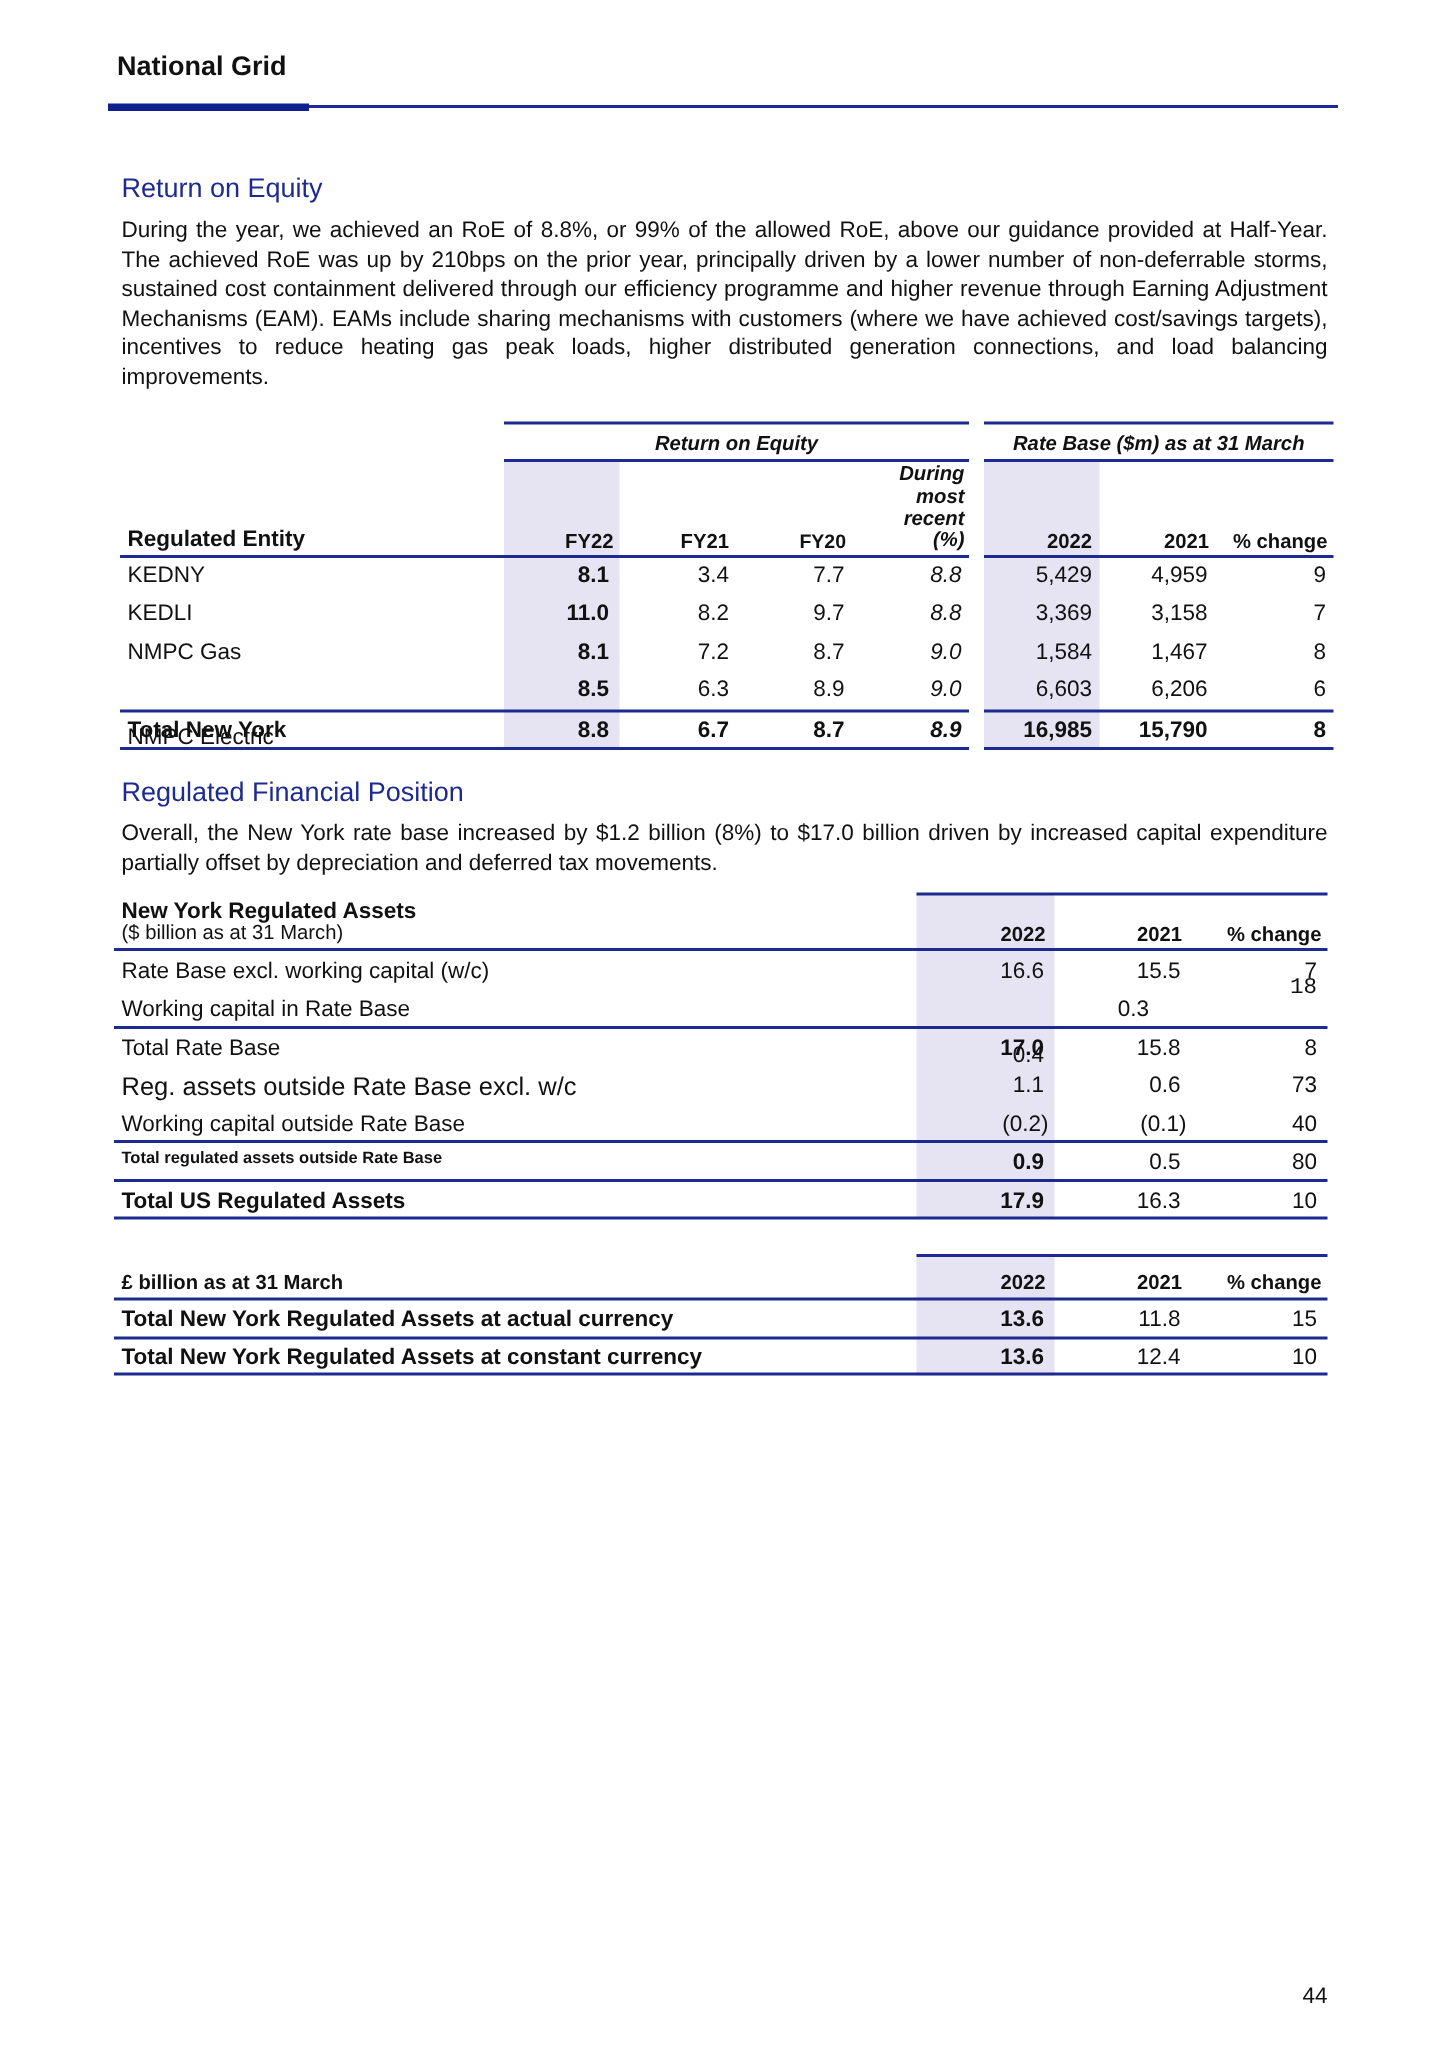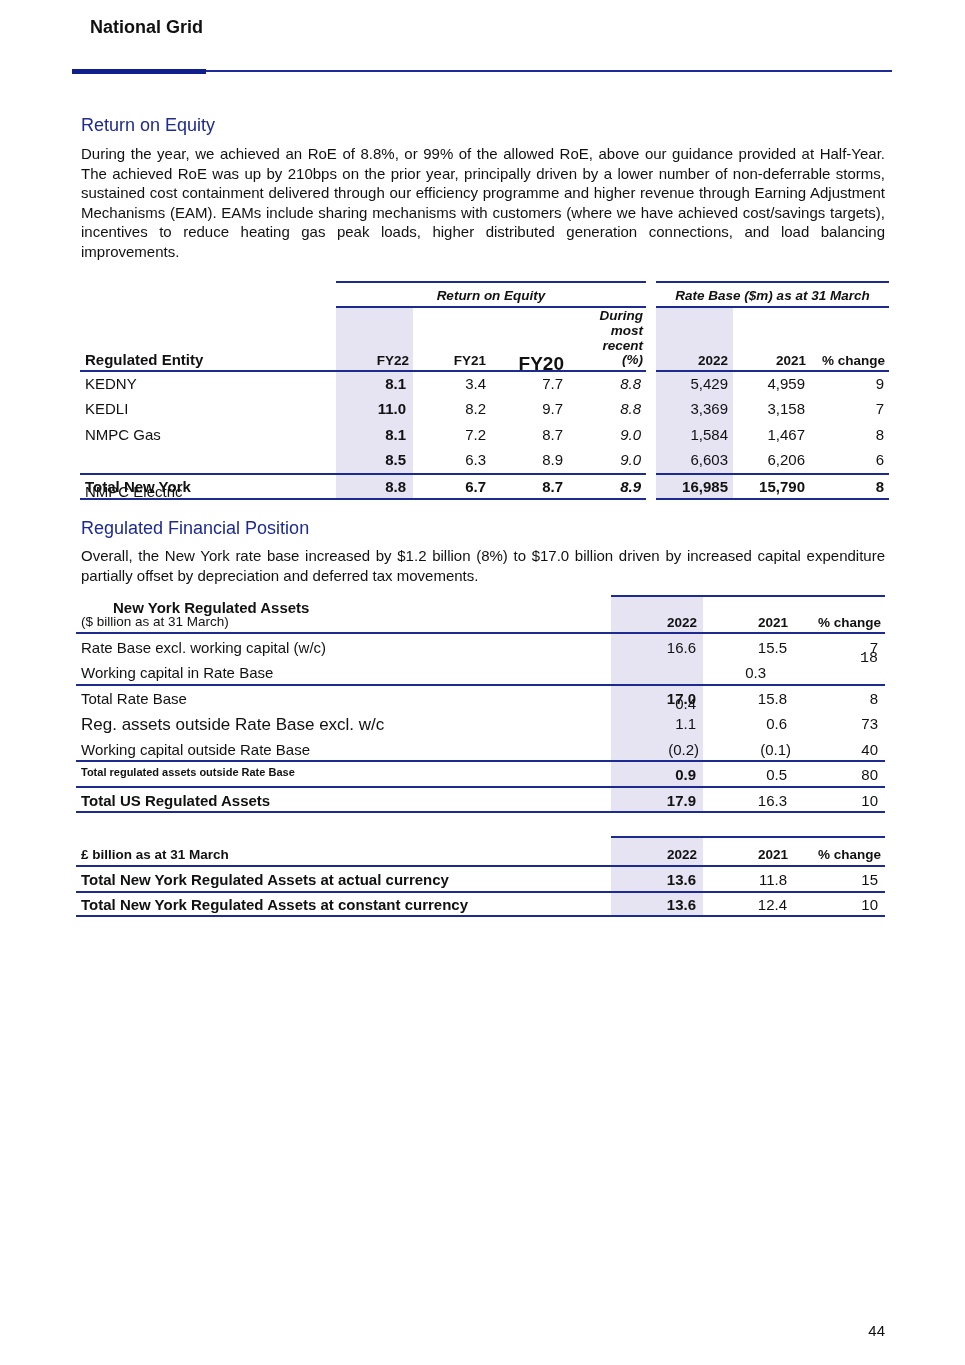--- a/index.html
+++ b/index.html
@@ -1,19 +1,19 @@
 <!DOCTYPE html>
 <html><head>
 <meta charset="utf-8">
 <style>
   * { box-sizing: border-box; margin: 0; padding: 0; }
   html, body { width: 965px; height: 1365px; background: #fff; }
   body { font-family: "Liberation Sans", sans-serif; color: #111; position: relative; overflow: hidden; }
 
-  .header { position: absolute; left: 78px; top: 17px; width: 810px; height: 24px; margin-left: 12px; }
+  .header { position: absolute; left: 78px; top: 34px; width: 810px; height: 24px; }
   .header .left { position: absolute; left: 0; top: 0; font-weight: bold; font-size: 18px; }
   .header .right { position: absolute; right: 0; top: 0; font-weight: bold; font-size: 18px; }
   .rule-thin { position: absolute; left: 72px; top: 70px; width: 820px; height: 2px; background: #1d2a9a; }
   .rule-thick { position: absolute; left: 72px; top: 69px; width: 134px; height: 5px; background: #0f1f8c; }
 
   .section-title { position: absolute; left: 81px; font-size: 18px; color: #1d2a8f; }
   .para { position: absolute; left: 81px; width: 804px; font-size: 15px; line-height: 19.5px; text-align: justify; color: #111; }
   .abs { position: absolute; }
   .shade { background: #e6e3f3; }
   .t-num { text-align: right; font-size: 15px; }
@@ -43,21 +43,21 @@
   <div class="hline" style="left:336px; top:281px; width:310px;"></div>
   <div class="hline" style="left:656px; top:281px; width:233px;"></div>
   <div class="abs ital bold" style="left:336px; top:288px; width:310px; text-align:center; font-size:13.5px;">Return on Equity</div>
   <div class="abs ital bold" style="left:656px; top:288px; width:233px; text-align:center; font-size:13.5px;">Rate Base ($m) as at 31 March</div>
   <div class="hline" style="left:336px; top:306px; width:310px;"></div>
   <div class="hline" style="left:656px; top:306px; width:233px;"></div>
 
   <div class="abs bold" style="left:85px; top:351px; font-size:15px;">Regulated Entity</div>
   <div class="abs bold t-num" style="left:336px; top:353px; width:73px; font-size:13.5px;">FY22</div>
   <div class="abs bold t-num" style="left:413px; top:353px; width:73px; font-size:13.5px;">FY21</div>
-  <div class="abs bold t-num" style="left:490px; top:353px; width:74px; font-size:19px;">FY20</div>
+  <div class="abs bold t-num" style="left:490px; top:353px; width:74px; font-size:13px;">FY20</div>
   <div class="abs bold ital" style="left:566px; top:309px; width:77px; text-align:right; font-size:13.5px; line-height:14.8px;">
     <div>During</div>
     <div>most</div>
     <div>recent</div>
     <div>(%)</div>
   </div>
   <div class="abs bold t-num" style="left:656px; top:353px; width:72px; font-size:13.5px;">2022</div>
   <div class="abs bold t-num" style="left:733px; top:353px; width:73px; font-size:13.5px;">2021</div>
   <div class="abs bold t-num" style="left:806px; top:353px; width:79px; font-size:13.5px;">% change</div>
 
@@ -123,21 +123,21 @@
   <div class="hline" style="left:656px; top:498px; width:233px;"></div>
 </div>
 
 <div class="section-title" style="top:518px;">Regulated Financial Position</div>
 <div class="para" style="top:546px;">Overall, the New York rate base increased by $1.2 billion (8%) to $17.0 billion driven by increased capital expenditure partially offset by depreciation and deferred tax movements.</div>
 
 <div style="position:absolute; left:0; top:0; width:965px; height:820px;">
   <div class="abs shade" style="left:611px; top:596px; width:92px; height:216px;"></div>
   <div class="hline" style="left:611px; top:595px; width:274px;"></div>
 
-  <div class="abs bold" style="left:81px; top:599px; font-size:15px;margin-left:32px;">New York Regulated Assets</div>
+  <div class="abs bold" style="left:81px; top:599px; font-size:15px;">New York Regulated Assets</div>
   <div class="abs" style="left:81px; top:614px; font-size:13.5px;">($ billion as at 31 March)</div>
   <div class="abs bold t-num" style="left:611px; top:615px; width:86px; font-size:13.5px;">2022</div>
   <div class="abs bold t-num" style="left:703px; top:615px; width:85px; font-size:13.5px;">2021</div>
   <div class="abs bold t-num" style="left:788px; top:615px; width:93px; font-size:13.5px;">% change</div>
   <div class="hline" style="left:76px; top:632px; width:809px;"></div>
 
   <div>
     <div class="abs" style="left:81px; top:639px; font-size:15px;">Rate Base excl. working capital (w/c)</div>
     <div class="abs t-num" style="left:611px; top:639px; width:85px;">16.6</div>
     <div class="abs t-num" style="left:703px; top:639px; width:84px;">15.5</div>

